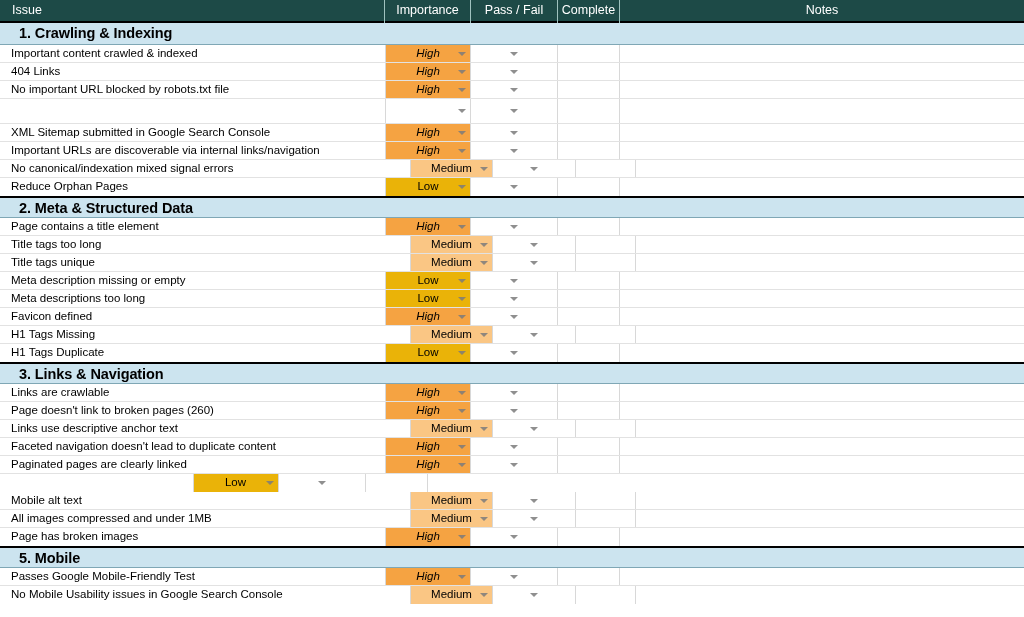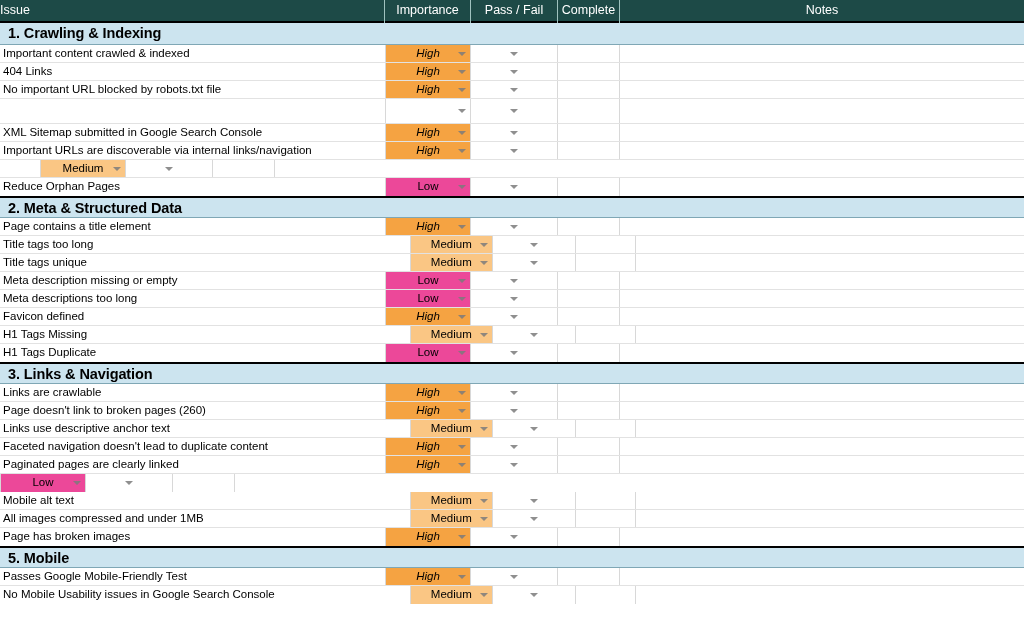--- a/index.html
+++ b/index.html
@@ -46,75 +46,75 @@
     font-size: 12.5px;
     line-height: 21px;
     height: 23px;
     text-align: center;
     border-right: 1px solid #9fc2bf;
     overflow: hidden;
     white-space: nowrap;
   }
   .hdr-cell.left {
     text-align: left;
-    padding-left: 0;
+    padding-left: 12px;
   }
   .hdr-cell.last { border-right: none; }
 
   
   .sec-row {
     height: 22px;
     background: #cce4ef;
     border-top: 2px solid #000000;
     border-bottom: 1px solid #7fa7b5;
   }
   .sec-row.first { border-top: none; }
   .sec-title {
     font-size: 14.5px;
     font-weight: bold;
     color: #000000;
     line-height: 21px;
-    padding-left: 8px;
+    padding-left: 19px;
     white-space: nowrap;
     letter-spacing: -0.1px;
   }
 
   
   .data-row {
     height: 18px;
     background: #ffffff;
     border-bottom: 1px solid #e2e2e2;
   }
   .data-row.tall { height: 25px; }
-  .data-row.sec-end { border-bottom: none; }
+  .data-row.sec-end { border-bottom: none; justify-content: center; }
 
   .cell-issue {
     font-size: 11.5px;
     color: #000000;
     line-height: 17px;
-    padding-left: 3px;
+    padding-left: 11px;
     white-space: nowrap;
     overflow: hidden;
   }
   .data-row.tall .cell-issue { line-height: 24px; }
 
   
   .cell-importance {
     position: relative;
     font-size: 11.5px;
     color: #000000;
     line-height: 17px;
     text-align: center;
     border-left: 1px solid #d8d8d8;
     border-right: 1px solid #d8d8d8;
   }
   .data-row.tall .cell-importance { line-height: 24px; }
   .imp-High   { background: #f5a342; font-style: italic; }
   .imp-Medium { background: #fac684; margin-left: 40px; }
-  .imp-Low    { background: #ec4899; }
+  .imp-Low    { background: #eab308; }
   .imp-none   { background: #ffffff; }
 
   .cell-pass, .cell-complete {
     position: relative;
     border-right: 1px solid #d8d8d8;
     background: #ffffff;
   }
   .cell-notes {
     background: #ffffff;
   }
@@ -191,20 +191,21 @@
         <div class="cell-notes c-notes"></div>
       </div>
       <div class="row data-row">
         <div class="cell-issue c-issue">Important URLs are discoverable via internal links/navigation</div>
         <div class="cell-importance c-importance imp-High"><span>High</span><span class="caret"></span></div>
         <div class="cell-pass c-pass"><span></span><span class="caret mid"></span></div>
         <div class="cell-complete c-complete"></div>
         <div class="cell-notes c-notes"></div>
       </div>
       <div class="row data-row">
+        <div class="cell-issue c-issue">No canonical/indexation mixed signal errors</div>
         <div class="cell-importance c-importance imp-Medium"><span>Medium</span><span class="caret"></span></div>
         <div class="cell-pass c-pass"><span></span><span class="caret mid"></span></div>
         <div class="cell-complete c-complete"></div>
         <div class="cell-notes c-notes"></div>
       </div>
       <div class="row data-row sec-end">
         <div class="cell-issue c-issue">Reduce Orphan Pages</div>
         <div class="cell-importance c-importance imp-Low"><span>Low</span><span class="caret"></span></div>
         <div class="cell-pass c-pass"><span></span><span class="caret mid"></span></div>
         <div class="cell-complete c-complete"></div>

